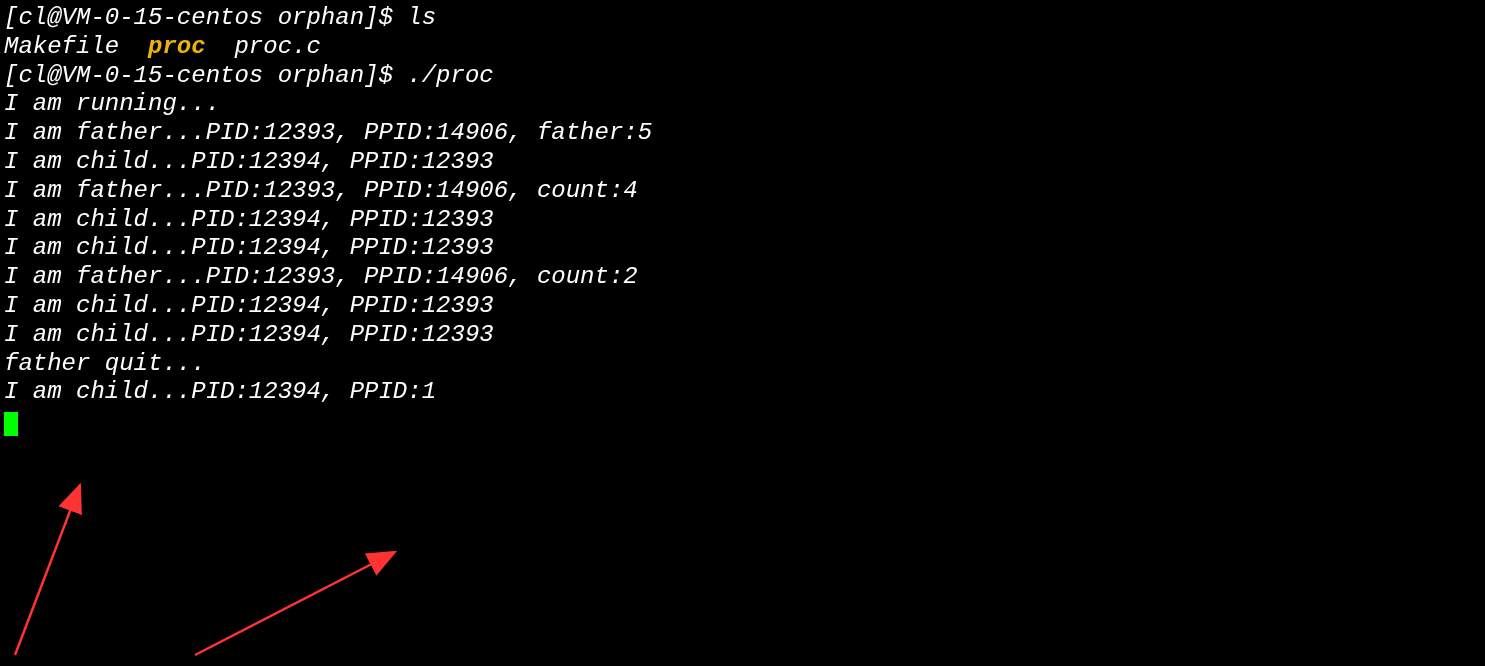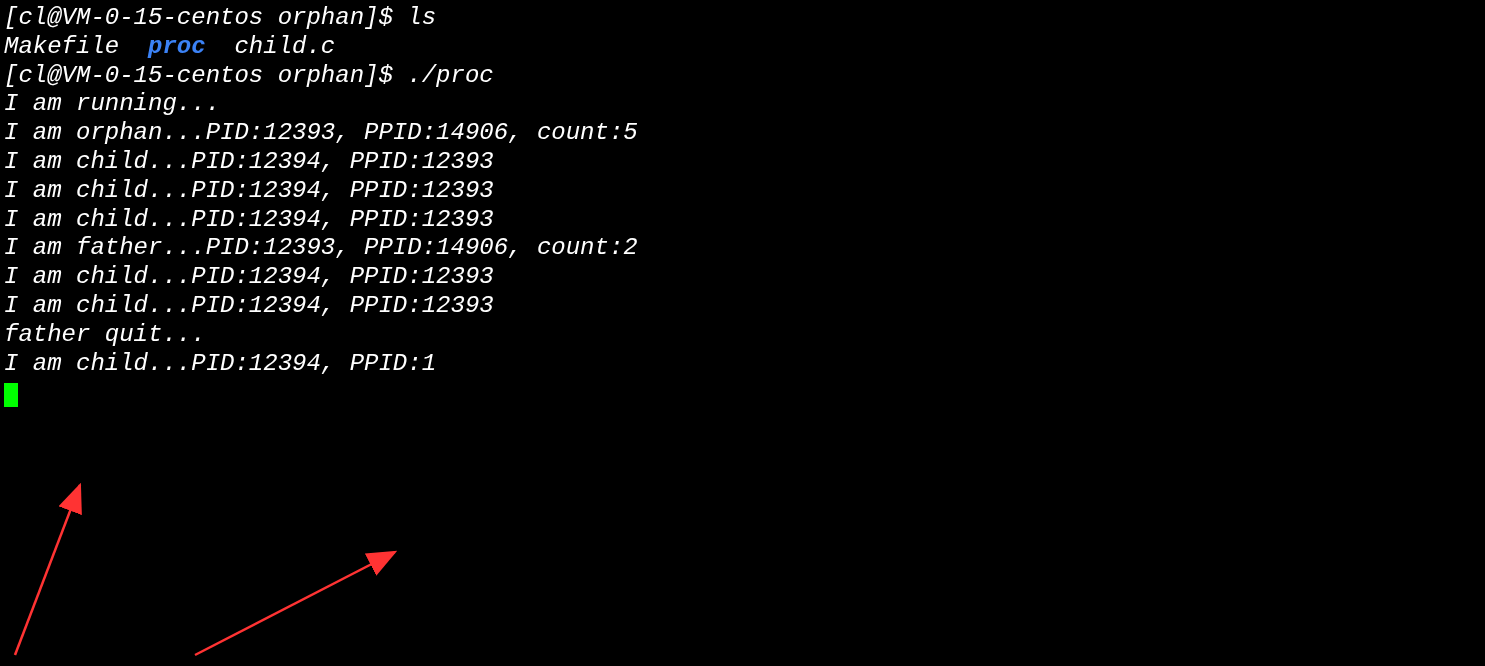--- a/index.html
+++ b/index.html
@@ -17,21 +17,21 @@
       width: 1485px;
       height: 666px;
       position: relative;
       overflow: hidden;
     }
     .line {
       white-space: pre;
       font-style: italic;
     }
     .green {
-      color: #3b82f6;
+      color: #eab308;
       font-weight: bold;
     }
     .cursor {
       display: inline-block;
       background-color: #00ff00;
       width: 14px;
       height: 24px;
       vertical-align: bottom;
     }
     .arrow-container {
@@ -41,25 +41,26 @@
       width: 1485px;
       height: 666px;
       pointer-events: none;
     }
   </style>
 </head>
 <body>
 
 <div class="terminal">
   <div class="line"><span>[cl@VM-0-15-centos orphan]$ </span><span>ls</span></div>
-  <div class="line"><span>Makefile  </span><span class="green">proc</span><span>  child.c</span></div>
+  <div class="line"><span>Makefile  </span><span class="green">proc</span><span>  proc.c</span></div>
   <div class="line"><span>[cl@VM-0-15-centos orphan]$ </span><span>./proc</span></div>
   <div class="line">I am running...</div>
-  <div class="line">I am orphan...PID:12393, PPID:14906, count:5</div>
+  <div class="line">I am father...PID:12393, PPID:14906, father:5</div>
   <div class="line">I am child...PID:12394, PPID:12393</div>
+  <div class="line">I am father...PID:12393, PPID:14906, count:4</div>
   <div class="line">I am child...PID:12394, PPID:12393</div>
   <div class="line">I am child...PID:12394, PPID:12393</div>
   <div class="line">I am father...PID:12393, PPID:14906, count:2</div>
   <div class="line">I am child...PID:12394, PPID:12393</div>
   <div class="line">I am child...PID:12394, PPID:12393</div>
   <div class="line">father quit...</div>
   <div class="line">I am child...PID:12394, PPID:1</div>
   <div class="line"><span class="cursor"></span></div>
 </div>
 

